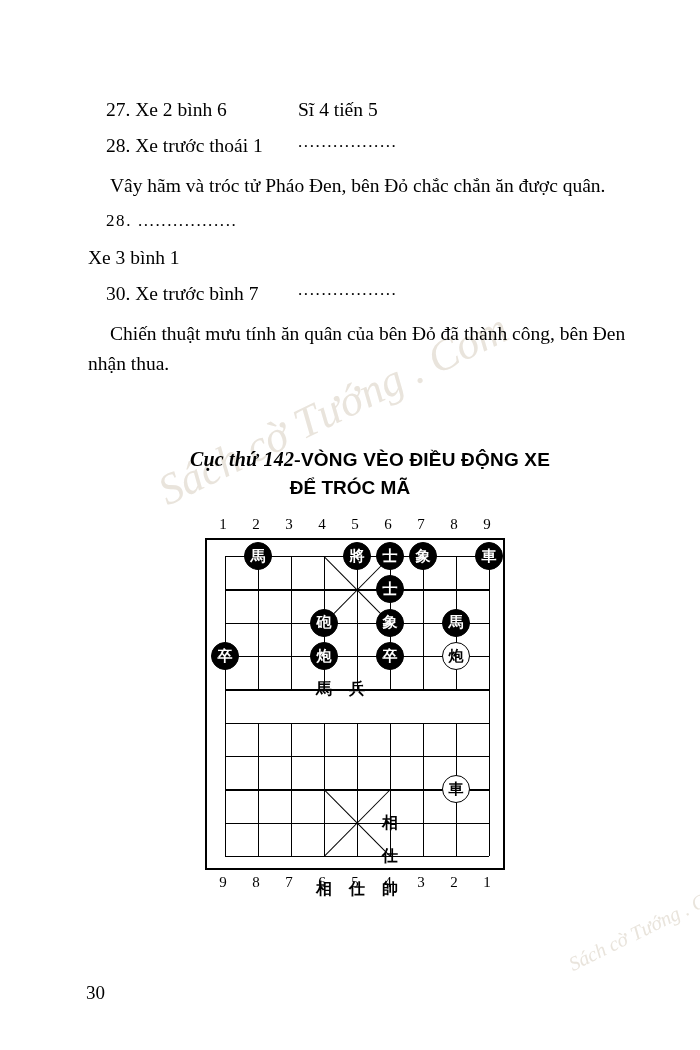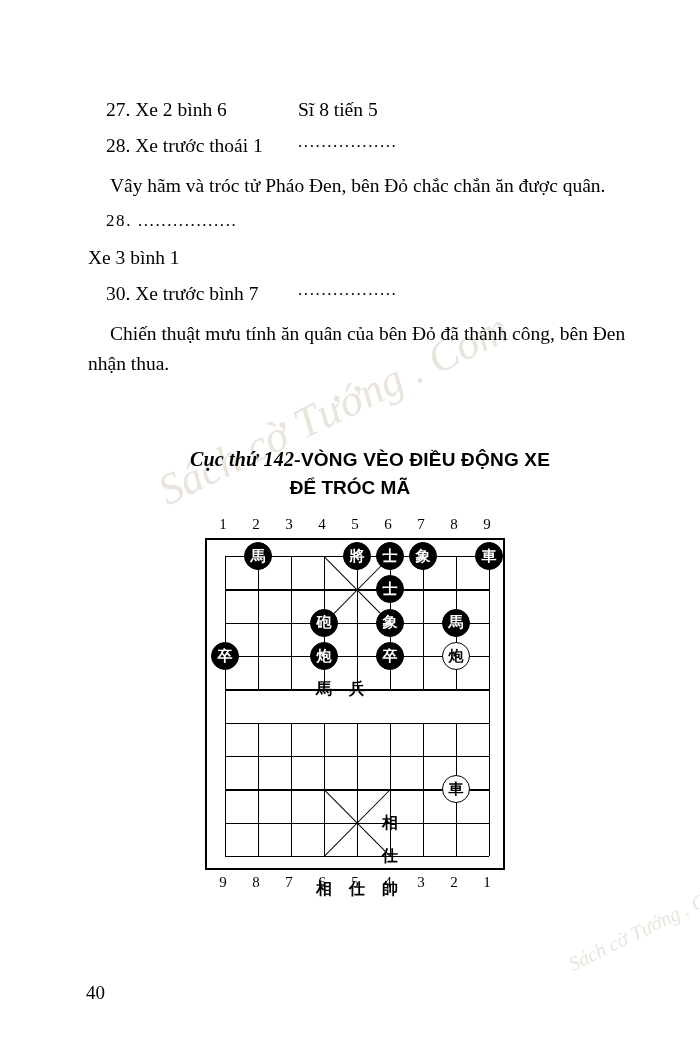--- a/index.html
+++ b/index.html
@@ -217,21 +217,21 @@
 
 <div class="page">
 
   <div class="wm wm-1">Sách cờ Tướng . Com</div>
   <div class="wm wm-2">Sách cờ Tướng . Com</div>
 
   <div class="content">
 
     <div class="move-row">
       <div class="num-col">27. Xe 2 bình 6</div>
-      <div class="blk-col">Sĩ 8 tiến 5</div>
+      <div class="blk-col">Sĩ 4 tiến 5</div>
     </div>
 
     <div class="move-row">
       <div class="num-col">28. Xe trước thoái 1</div>
       <div class="blk-col dots">.................</div>
     </div>
 
     <p class="para">Vây hãm và tróc tử Pháo Đen, bên Đỏ chắc chắn ăn được quân.</p>
 
     <div class="move-row">
@@ -332,15 +332,15 @@
         <span style="left: 109px;">6</span>
         <span style="left: 142px;">5</span>
         <span style="left: 175px;">4</span>
         <span style="left: 208px;">3</span>
         <span style="left: 241px;">2</span>
         <span style="left: 274px;">1</span>
       </div>
   </div>
 
 
-  <div class="page-number">40</div>
+  <div class="page-number">30</div>
 
 </div>
 
 </body></html>

